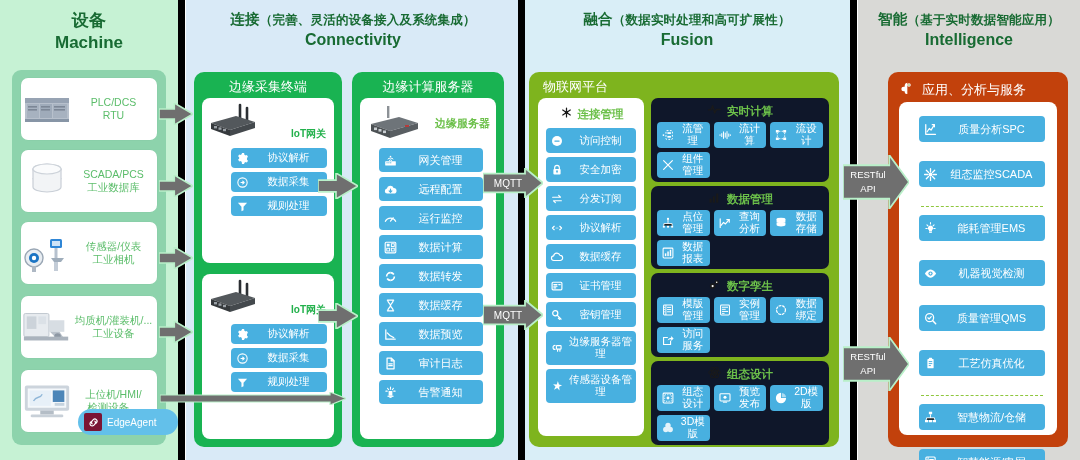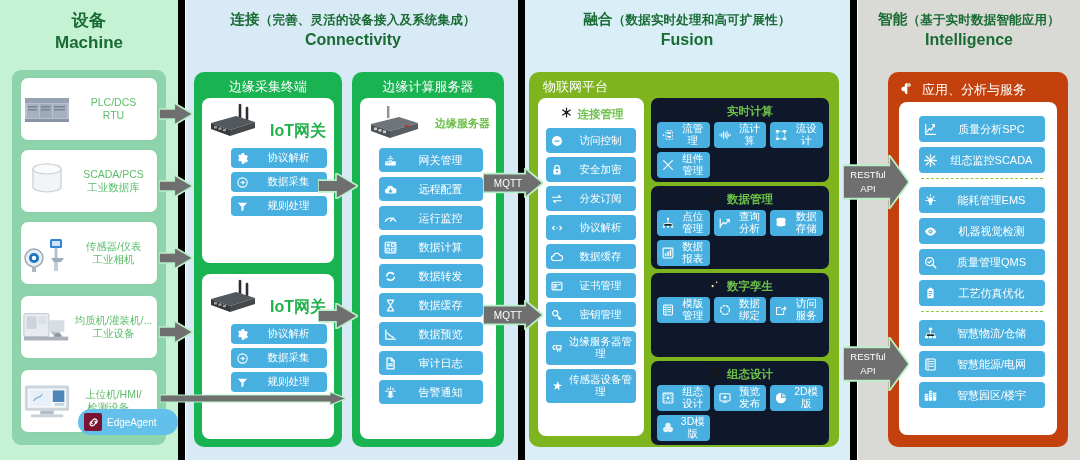--- a/index.html
+++ b/index.html
@@ -52,21 +52,21 @@
   
   .chip{background:#48b0e0;border-radius:4px;color:#fff;display:flex;align-items:center;
     font-size:10.5px;box-sizing:border-box;}
   .chip .ci{flex:0 0 22px;display:flex;align-items:center;justify-content:center;}
   .chip .cl{flex:1;text-align:center;padding-right:3px;line-height:1.12;}
 
   
   .gw-card{position:absolute;left:8px;width:132px;background:#fff;border-radius:8px;}
   .gw-top{position:relative;height:44px;}
   .gw-top .gw-img{position:absolute;left:4px;top:5px;width:58px;height:36px;}
-  .gw-top .gw-lbl{position:absolute;right:8px;top:23px;color:#23b14c;font-size:16px;font-weight:bold;text-align:center;}
+  .gw-top .gw-lbl{position:absolute;right:8px;top:29px;color:#23b14c;font-size:10px;font-weight:bold;text-align:center;}
   .gw-chips{position:absolute;right:7px;width:96px;}
   .gw-chips .chip{height:20px;margin-bottom:4px;}
 
   
   .srv-card{position:absolute;left:8px;top:26px;width:136px;height:341px;background:#fff;border-radius:8px;}
   .srv-top{position:relative;height:48px;}
   .srv-top .srv-img{position:absolute;left:5px;top:6px;width:58px;height:38px;}
   .srv-top .srv-lbl{position:absolute;right:6px;top:18px;color:#6cc04a;font-size:11px;font-weight:bold;}
   .srv-list{position:absolute;left:19px;top:50px;width:104px;}
   .srv-list .chip{height:24px;margin-bottom:5px;font-size:11px;}
@@ -87,21 +87,21 @@
   .grp .g-grid{position:absolute;left:6px;right:6px;top:24px;display:grid;
     grid-template-columns:1fr 1fr 1fr;gap:4px;}
   .grp .g-grid .chip{height:26px;}
   .grp .g-grid .chip .cl{font-size:10.5px;}
 
   
   .app-white{position:absolute;left:11px;top:30px;width:158px;height:333px;background:#fff;border-radius:8px;}
   .app-head{position:absolute;left:10px;top:8px;display:flex;align-items:center;gap:8px;}
   .app-head .ah-t{color:#fff;font-size:13px;font-weight:500;}
   .app-list{position:absolute;left:20px;top:14px;width:126px;}
-  .app-list .chip{height:26px;margin-bottom:5px;}
+  .app-list .chip{height:26px;margin-bottom:19px;}
   .app-list .chip .cl{font-size:11px;}
   .app-sep{height:0;border-top:1.6px dashed #8fc73e;margin:4px 2px 8px 2px;}
 
   
   .arrow{position:absolute;}
   .lbl-arrow{position:absolute;display:flex;align-items:center;justify-content:center;}
   .lbl-arrow .la-txt{position:absolute;left:3px;top:0;width:44px;height:100%;
     display:flex;flex-direction:column;align-items:center;justify-content:center;
     color:#fff;font-size:10px;line-height:1.5;text-align:center;pointer-events:none;}
   .lbl-arrow.restful .la-txt{font-size:9.5px;}
@@ -704,20 +704,34 @@
                     <rect x="10.4" y="6.6" width="7" height="1.7"></rect>
                     <rect x="10.4" y="10.4" width="7" height="1.7"></rect>
                     <rect x="10.4" y="14.2" width="7" height="1.7"></rect>
                     <circle cx="6.4" cy="7.4" r="1"></circle>
                     <circle cx="6.4" cy="11.2" r="1"></circle>
                     <circle cx="6.4" cy="15" r="1"></circle>
                   </g>
                 </svg>
               </span>
               <span class="cl">模版管理</span>
+            </div>
+            <div class="chip">
+              <span class="ci">
+                <svg width="14" height="14" viewBox="0 0 24 24">
+                  <rect x="4.4" y="3.4" width="15.2" height="17.2" rx="1.6" fill="none" stroke="#fff" stroke-width="1.8"></rect>
+                  <g fill="#fff">
+                    <rect x="6.8" y="6.4" width="10.4" height="1.7"></rect>
+                    <rect x="6.8" y="10" width="6.4" height="1.7"></rect>
+                    <rect x="6.8" y="13.6" width="10.4" height="1.7"></rect>
+                    <rect x="6.8" y="17" width="4.4" height="1.5"></rect>
+                  </g>
+                </svg>
+              </span>
+              <span class="cl">实例管理</span>
             </div>
             <div class="chip">
               <span class="ci">
                 <svg width="14" height="14" viewBox="0 0 24 24">
                   <g fill="none" stroke="#fff" stroke-width="2.1" stroke-linecap="round" stroke-dasharray="3.3 3">
                     <circle cx="12" cy="12" r="7.6"></circle>
                   </g>
                 </svg>
               </span>
               <span class="cl">数据绑定</span>

